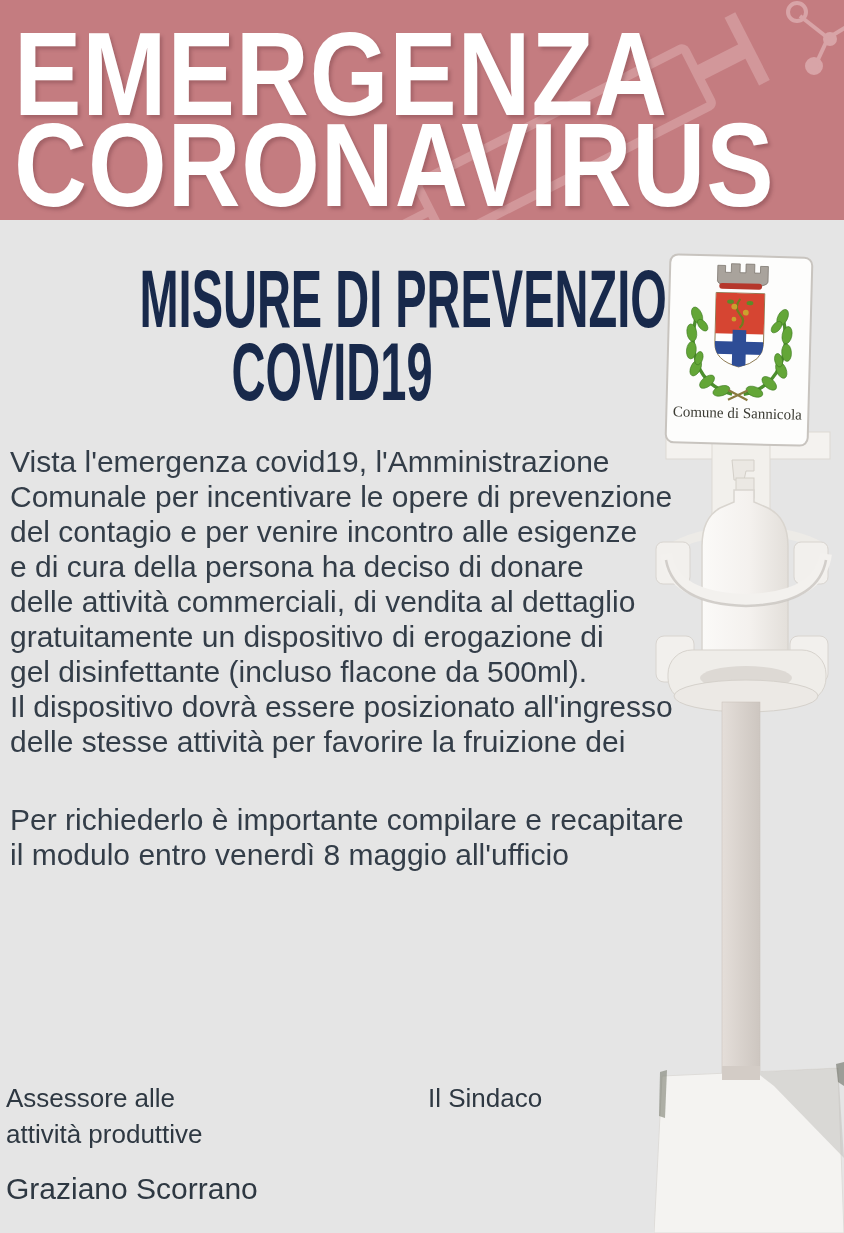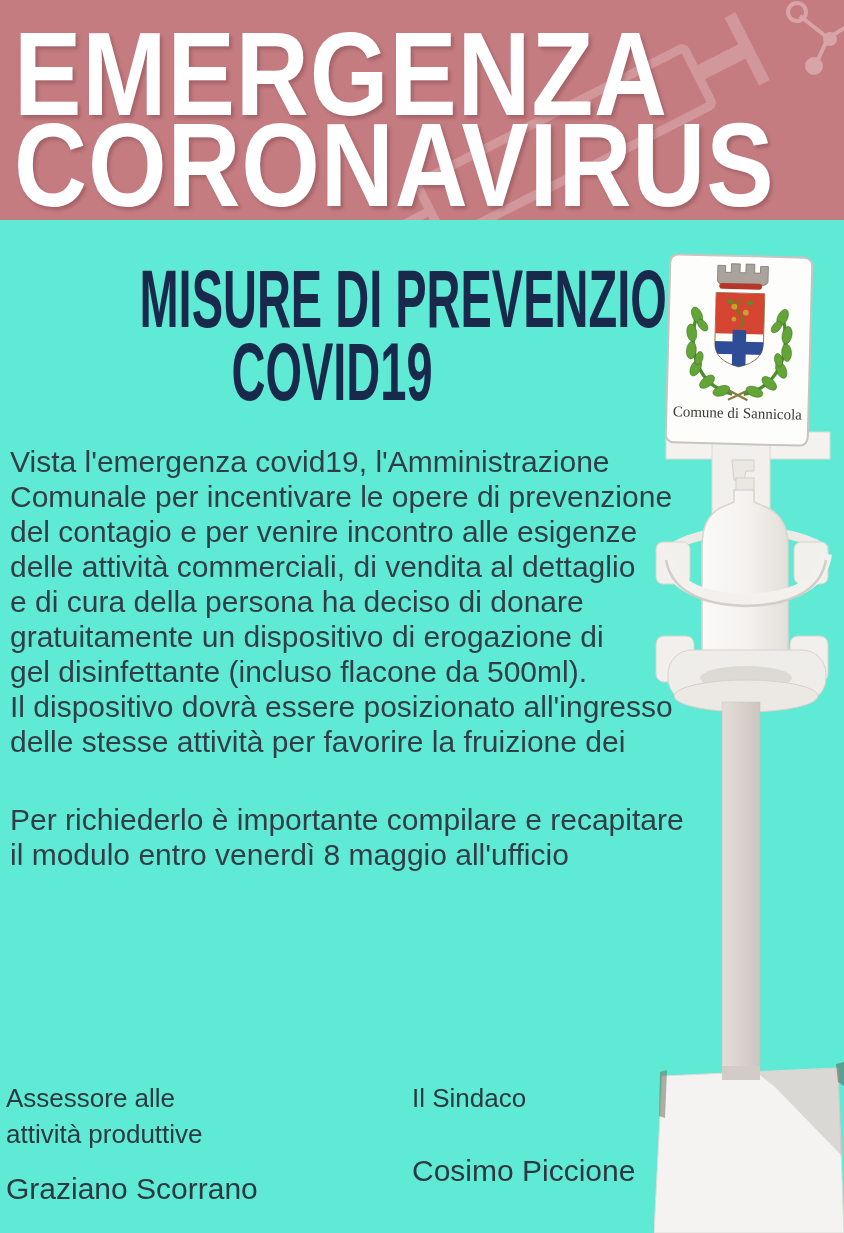--- a/index.html
+++ b/index.html
@@ -1,19 +1,19 @@
 <!DOCTYPE html>
 <html><head>
 <meta charset="utf-8">
 <style>
   * { margin:0; padding:0; box-sizing:border-box; }
   html,body { background:#ffffff; }
   .page {
     position:relative; width:844px; height:1233px;
-    background:#5eead4; overflow:hidden;
+    background:#e5e5e5; overflow:hidden;
     font-family:"Liberation Sans", sans-serif;
   }
 
   
   .banner {
     position:absolute; left:0; top:0; width:844px; height:220px;
     background:#c47c80; overflow:hidden;
   }
   .banner-deco { position:absolute; left:0; top:0; }
   .banner-text {
@@ -40,21 +40,21 @@
     position:absolute; left:10px; top:444px; width:740px; z-index:3;
     color:#333d48; font-size:30px; line-height:35px;
   }
   .text-line { white-space:nowrap; }
   .para-gap { height:43px; }
   .email { color:#4d7ba6; cursor:pointer; text-decoration:none; }
 
   
   .sig { position:absolute; z-index:3; color:#2e3842; text-align:left; }
   .sig-left  { left:6px;  top:1080px; width:280px; }
-  .sig-right { left:412px; top:1080px; width:285px; }
+  .sig-right { left:428px; top:1080px; width:285px; }
   .sig-role { font-size:26px; line-height:36px; }
   .sig-name { font-size:30px; line-height:34px; margin-top:20px; white-space:nowrap; }
   .sig-right .sig-name { margin-top:38px; }
 
   
   .photo {
     position:absolute; left:654px; top:250px; width:190px; height:983px;
     z-index:1;
   }
   .stand-svg { position:absolute; left:0; top:0; }
@@ -206,37 +206,36 @@
   <div class="title-block">
     <div class="title-line">MISURE DI PREVENZIONE</div>
     <div class="title-line">COVID19</div>
   </div>
 
   <div class="body-copy">
     <div>
       <div class="text-line">Vista l'emergenza covid19, l'Amministrazione</div>
       <div class="text-line">Comunale per incentivare le opere di prevenzione</div>
       <div class="text-line">del contagio e per venire incontro alle esigenze</div>
+      <div class="text-line">e di cura della persona ha deciso di donare</div>
       <div class="text-line">delle attività commerciali, di vendita al dettaglio</div>
-      <div class="text-line">e di cura della persona ha deciso di donare</div>
       <div class="text-line">gratuitamente un dispositivo di erogazione di</div>
       <div class="text-line">gel disinfettante (incluso flacone da 500ml).</div>
       <div class="text-line">Il dispositivo dovrà essere posizionato all'ingresso</div>
       <div class="text-line">delle stesse attività per favorire la fruizione dei</div>
     </div>
     <div class="para-gap"></div>
     <div>
       <div class="text-line">Per richiederlo è importante compilare e recapitare</div>
       <div class="text-line">il modulo entro venerdì 8 maggio all'ufficio</div>
     </div>
   </div>
 
   <div class="sig sig-left">
     <div class="sig-role">Assessore alle</div>
     <div class="sig-role">attività produttive</div>
     <div class="sig-name">Graziano Scorrano</div>
   </div>
   <div class="sig sig-right">
     <div class="sig-role">Il Sindaco</div>
-    <div class="sig-name">Cosimo Piccione</div>
   </div>
 
 </div>
 
 </body></html>

